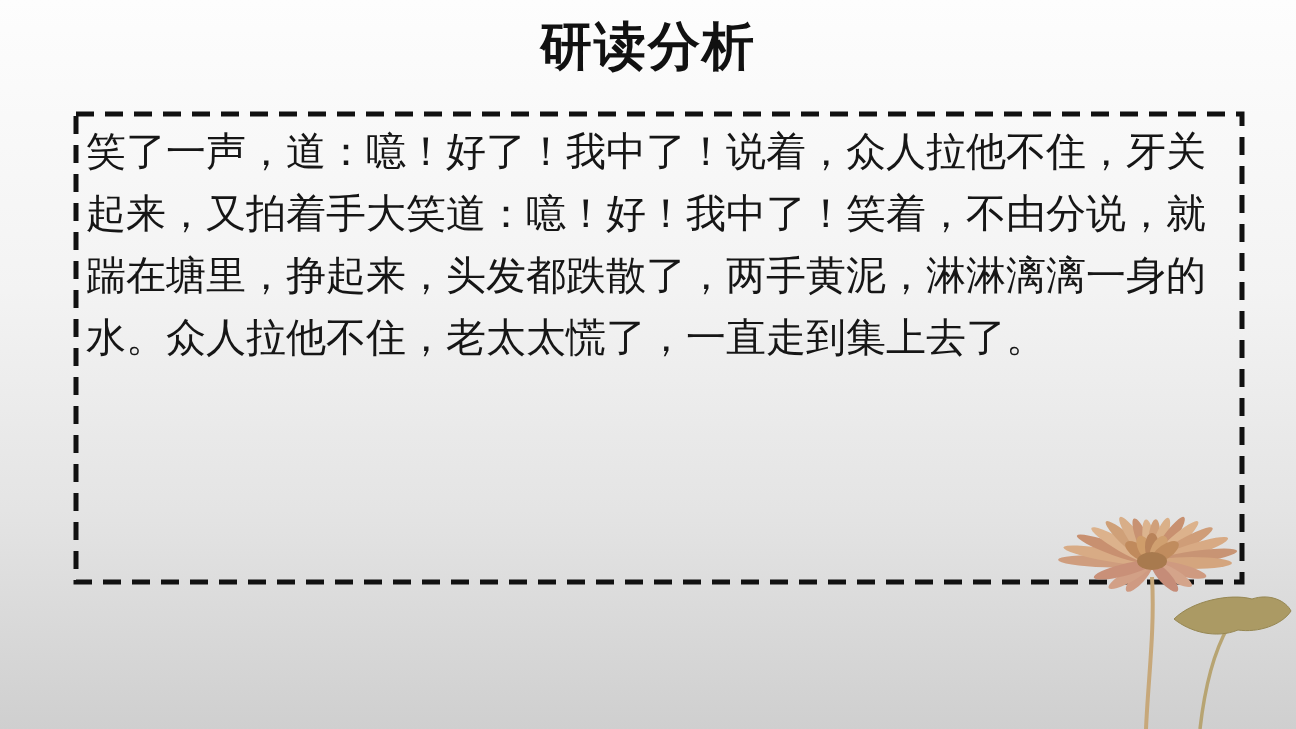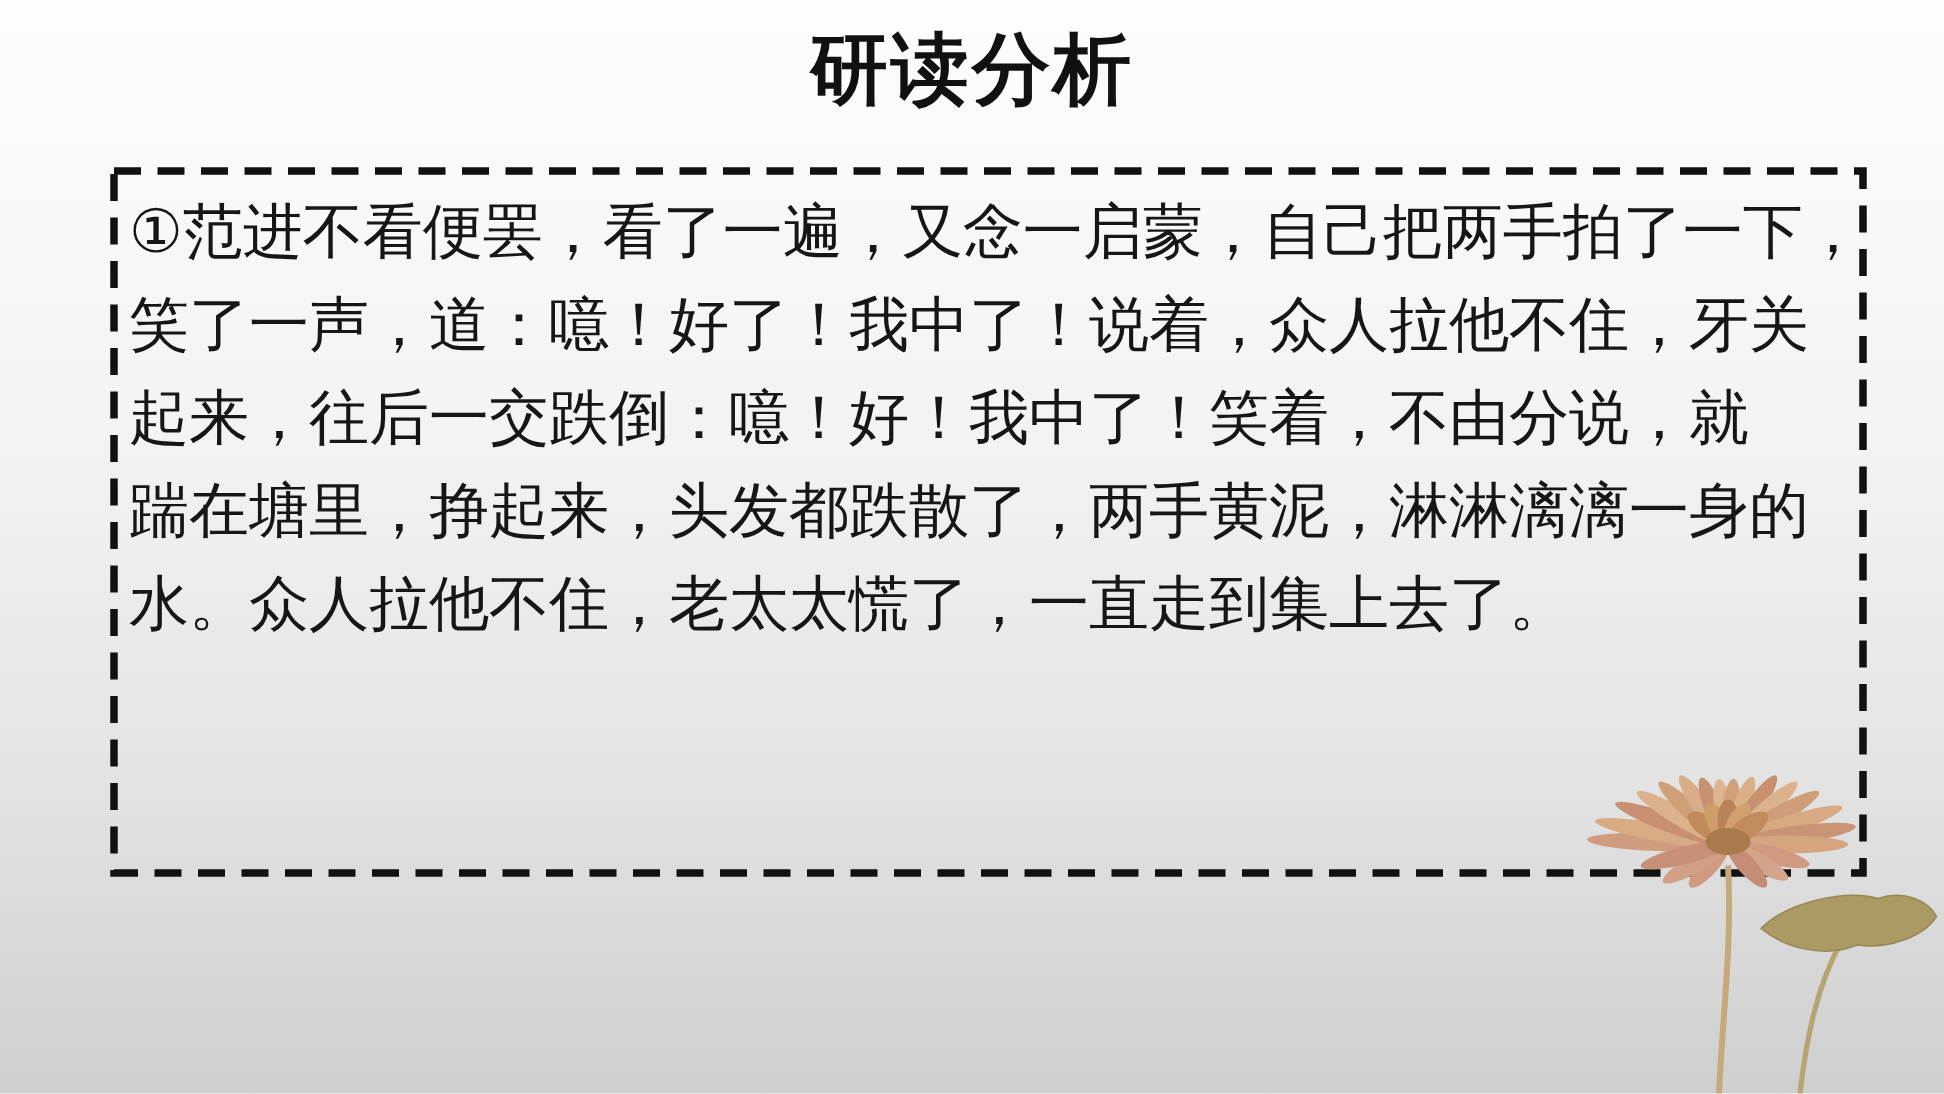--- a/index.html
+++ b/index.html
@@ -1,21 +1,21 @@
 <!DOCTYPE html>
 <html><head>
 <meta charset="utf-8">
 <style>
   html,body{margin:0;padding:0;}
   body{
     width:1296px;height:729px;overflow:hidden;
     font-family:"Liberation Sans","DejaVu Sans",sans-serif;
     background:linear-gradient(180deg,#fdfdfd 0%,#f3f3f3 40%,#e4e4e4 70%,#cfcfcf 100%);
   }
-  .slide{position:relative;width:1296px;height:612px;}
+  .slide{position:relative;width:1296px;height:612px;font-family:Liberation Mono, monospace;}
   .title{
     position:absolute;top:12px;left:0;width:100%;
     margin:0;text-align:center;
     font-size:52px;font-weight:bold;color:#111;
     letter-spacing:2px;
   }
   .box-border{position:absolute;left:73px;top:111px;z-index:1;}
   .passage{
     position:absolute;left:86px;top:124px;width:1155px;z-index:2;
     color:#161616;font-size:40px;line-height:62px;
@@ -33,23 +33,22 @@
 
 <div class="slide">
 
   <h1 class="title">研读分析</h1>
 
   <svg class="box-border" width="1172" height="474" viewBox="0 0 1172 474">
     <rect x="3" y="3" width="1166" height="468" fill="none" stroke="#111111" stroke-width="5" stroke-dasharray="18 11"></rect>
   </svg>
 
   <div class="passage">
-    <div class="pline">①范进不看便罢，看了一遍，又念一启蒙，自己把两手拍了一下，</div>
     <div class="pline">笑了一声，道：噫！好了！我中了！说着，众人拉他不住，牙关</div>
-    <div class="pline">起来，往后一交跌倒：噫！好！我中了！笑着，不由分说，就</div>
+    <div class="pline">起来，又拍着手大笑道：噫！好！我中了！笑着，不由分说，就</div>
     <div class="pline">踹在塘里，挣起来，头发都跌散了，两手黄泥，淋淋漓漓一身的</div>
     <div class="pline">水。众人拉他不住，老太太慌了，一直走到集上去了。</div>
   </div>
 
   <div class="analysis">
   </div>
 
   <svg class="flower" width="256" height="240" viewBox="0 0 256 240">
 
     <path d="M112,88 C115,140 108,192 106,240" stroke="#c7a87a" stroke-width="4" fill="none"></path>

